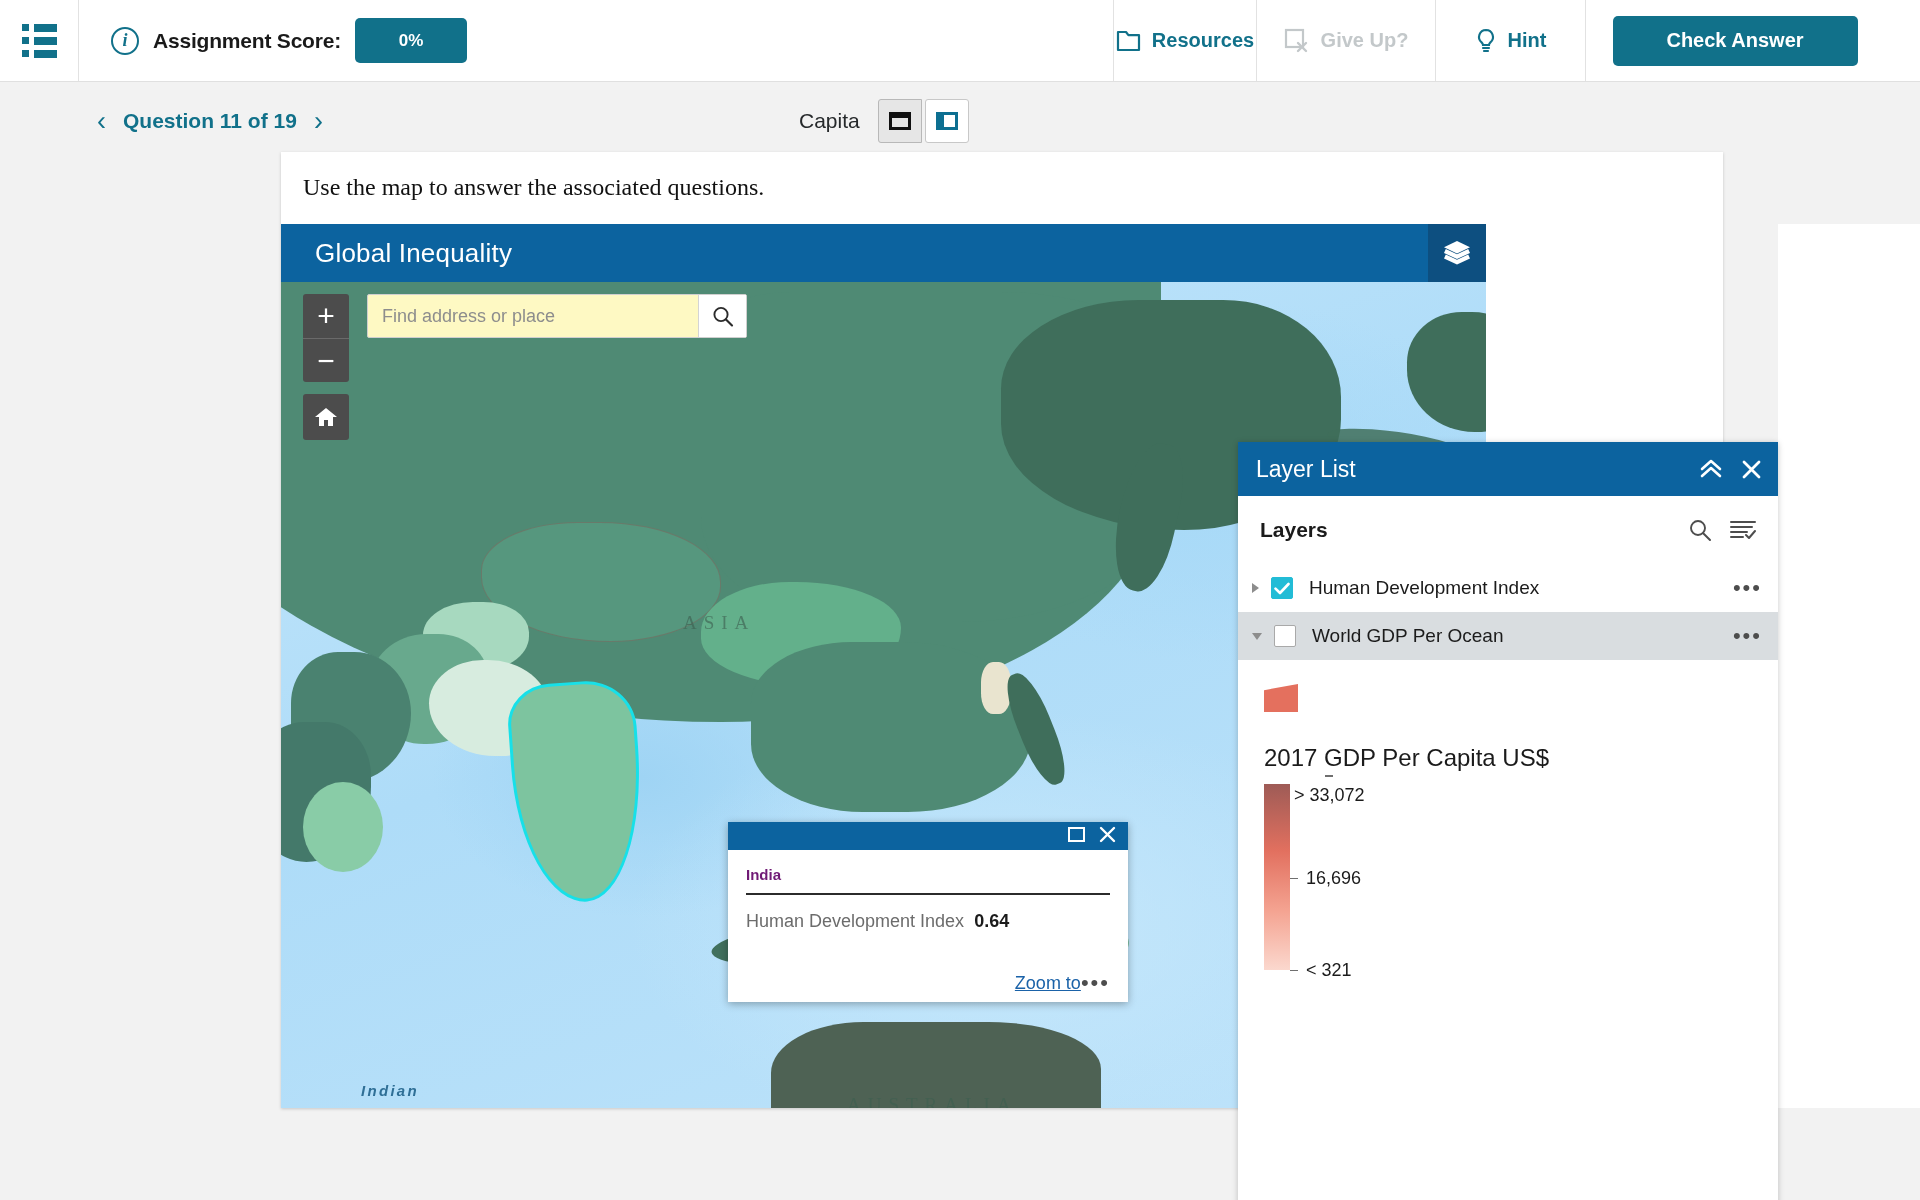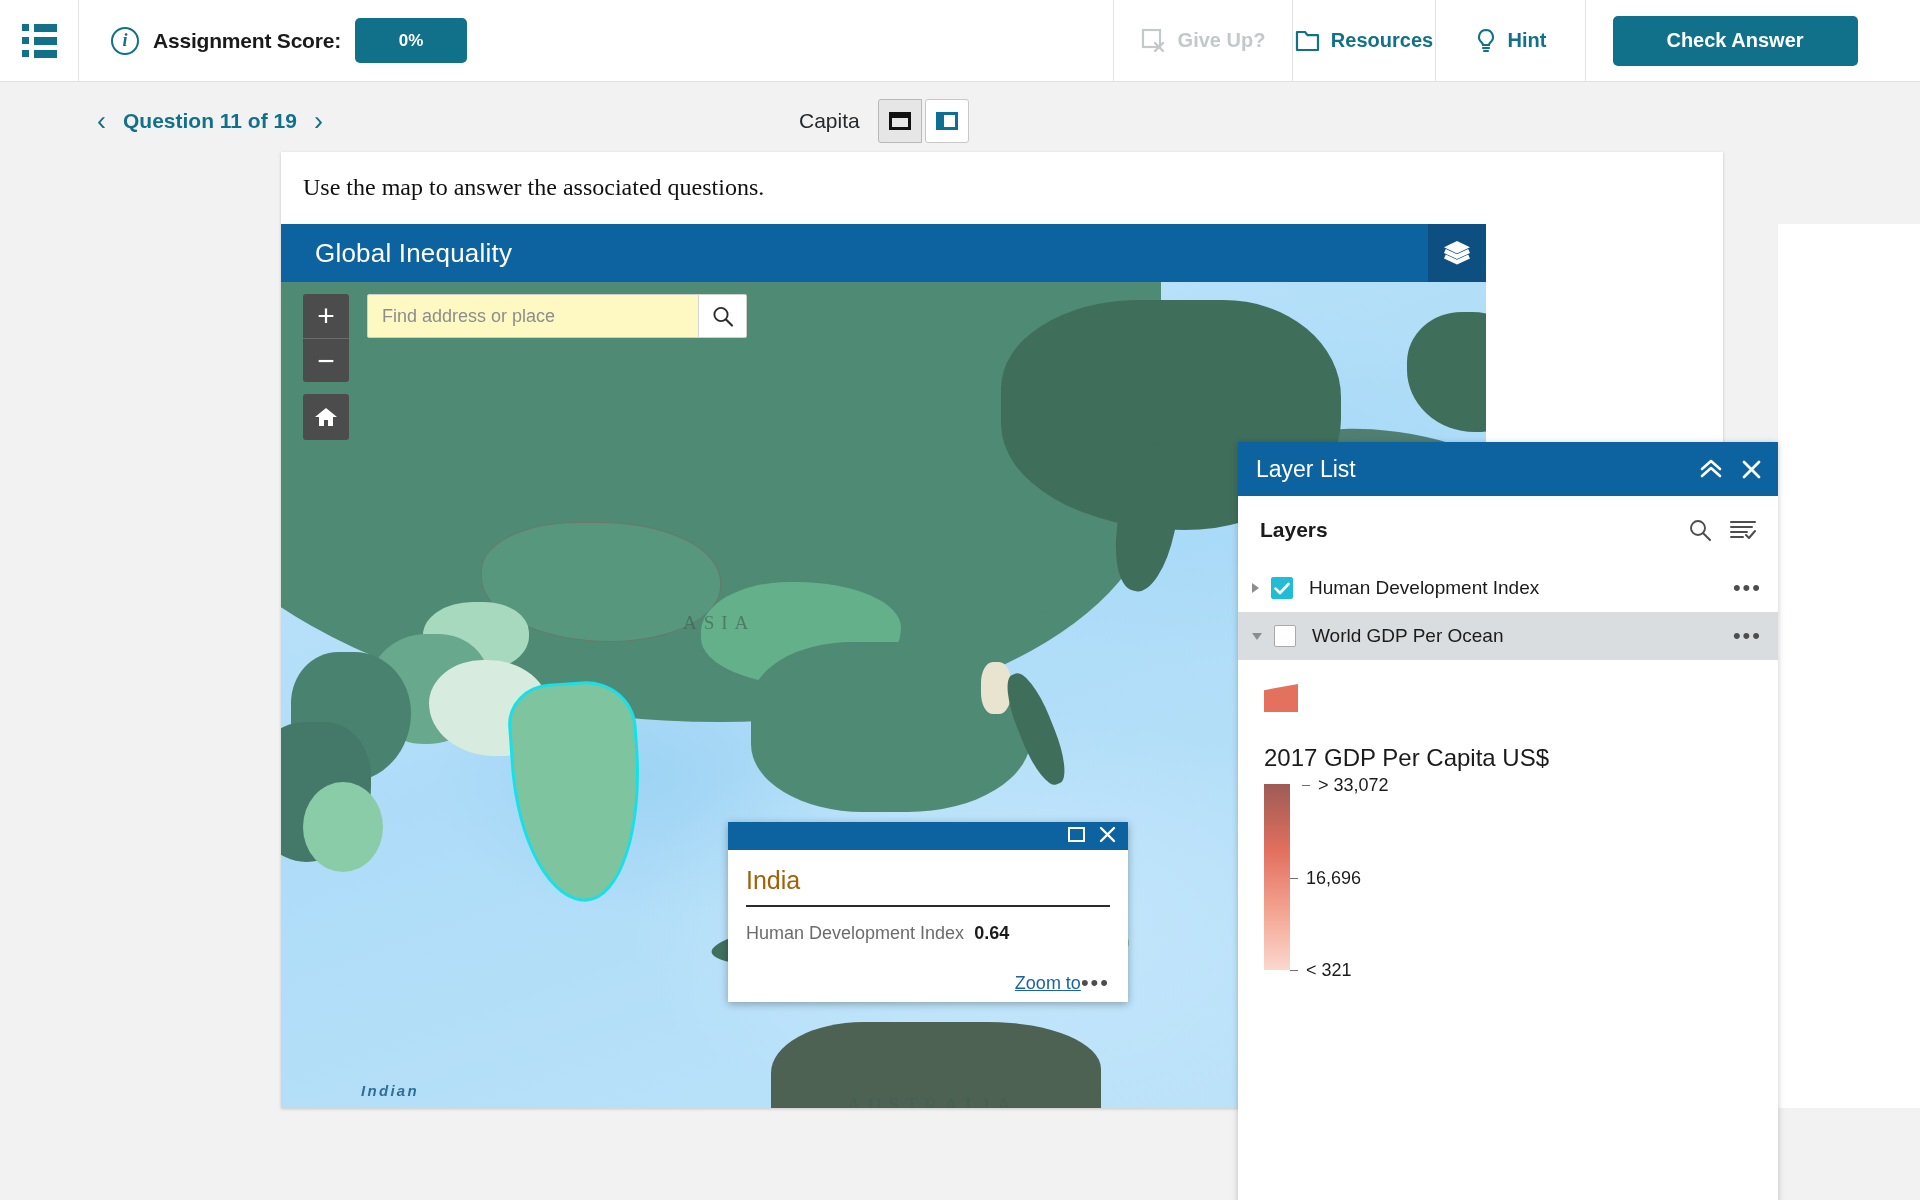--- a/index.html
+++ b/index.html
@@ -286,21 +286,21 @@
   
   .popup {
     position: absolute; left: 447px; top: 540px; width: 400px; height: 180px;
     background: #ffffff; box-shadow: 0 2px 8px rgba(0,0,0,0.3);
   }
   .popup-head {
     height: 28px; background: #0c639f; display: flex; align-items: center;
     justify-content: flex-end; gap: 14px; padding-right: 12px;
   }
   .popup-body { padding: 16px 18px 0 18px; }
-  .popup-title { font-size: 25px; font-weight: normal; color: #a16207; }
+  .popup-title { font-size: 15px; font-weight: bold; color: #701a75; }
   .popup-rule { height: 1.5px; background: #2b2b2b; margin: 10px 0 0 0; }
   .popup-attr { display: flex; gap: 10px; padding-top: 16px; font-size: 18px; }
   .attr-name { color: #6c6c6c; }
   .attr-val { color: #1b1b1b; font-weight: 600; }
   .popup-foot {
     position: absolute; left: 18px; right: 18px; bottom: 8px;
     display: flex; align-items: center; justify-content: flex-end;
   }
   .zoom-to {
     color: #1a62a8; font-size: 18px; text-decoration: underline; cursor: pointer;
@@ -391,37 +391,37 @@
   </div>
 
   <div class="score-cell">
     <div class="info-icon">i</div>
     <div class="score-label">Assignment Score:</div>
     <div class="score-pill">0%</div>
   </div>
 
   <div class="topbar-spacer"></div>
 
+  <div class="tool-cell tool-resources">
+    <span>
+      <svg class="icon-svg" width="25" height="23" viewBox="0 0 25 23">
+        <path d="M2 3 h8 l2.4 3.2 H23 V21 H2 Z" fill="none" stroke="#11718a" stroke-width="2.2" stroke-linejoin="round"></path>
+      </svg>
+    </span>
+    <span>Resources</span>
+  </div>
+
   <div class="tool-cell tool-giveup">
     <span>
       <svg class="icon-svg" width="26" height="25" viewBox="0 0 26 25">
         <rect x="2" y="2" width="17" height="17" fill="none" stroke="#c3c8ca" stroke-width="2.2"></rect>
         <path d="M14 15 l8 8 M22 15 l-8 8" stroke="#c3c8ca" stroke-width="2.4" stroke-linecap="round"></path>
       </svg>
     </span>
     <span>Give Up?</span>
-  </div>
-
-  <div class="tool-cell tool-resources">
-    <span>
-      <svg class="icon-svg" width="25" height="23" viewBox="0 0 25 23">
-        <path d="M2 3 h8 l2.4 3.2 H23 V21 H2 Z" fill="none" stroke="#11718a" stroke-width="2.2" stroke-linejoin="round"></path>
-      </svg>
-    </span>
-    <span>Resources</span>
   </div>
 
   <div class="tool-cell tool-hint">
     <span>
       <svg class="icon-svg" width="22" height="26" viewBox="0 0 22 26">
         <path d="M11 2 a7 7 0 0 1 4.4 12.4 c-1 .9 -1.4 1.7 -1.4 2.6 H8 c0 -.9 -.4 -1.7 -1.4 -2.6 A7 7 0 0 1 11 2 Z" fill="none" stroke="#11718a" stroke-width="2.1"></path>
         <path d="M8 20 h6" stroke="#11718a" stroke-width="2.1" stroke-linecap="round"></path>
         <path d="M9 23 h4" stroke="#11718a" stroke-width="2.1" stroke-linecap="round"></path>
       </svg>
     </span>
@@ -613,21 +613,21 @@
       <div class="layer-name">World GDP Per Ocean</div>
       <span class="layer-dots">•••</span>
     </div>
 
     <div class="legend">
       <div class="legend-swatch"></div>
       <div class="legend-title">2017 GDP Per Capita US$</div>
       <div class="legend-ramp-wrap">
         <div class="legend-ramp"></div>
         <div class="legend-ticks">
-          <div class="legend-tick" style="top:-9px; left:12px;">
+          <div class="legend-tick" style="top:-9px; left:4px;flex-direction:column;">
             <span class="tick-mark"></span>
             <span class="tick-label">&gt; 33,072</span>
           </div>
           <div class="legend-tick" style="top:84px; left:0;">
             <span class="tick-mark"></span>
             <span class="tick-label">16,696</span>
           </div>
           <div class="legend-tick" style="top:176px; left:0;text-align:center;">
             <span class="tick-mark"></span>
             <span class="tick-label">&lt; 321</span>

